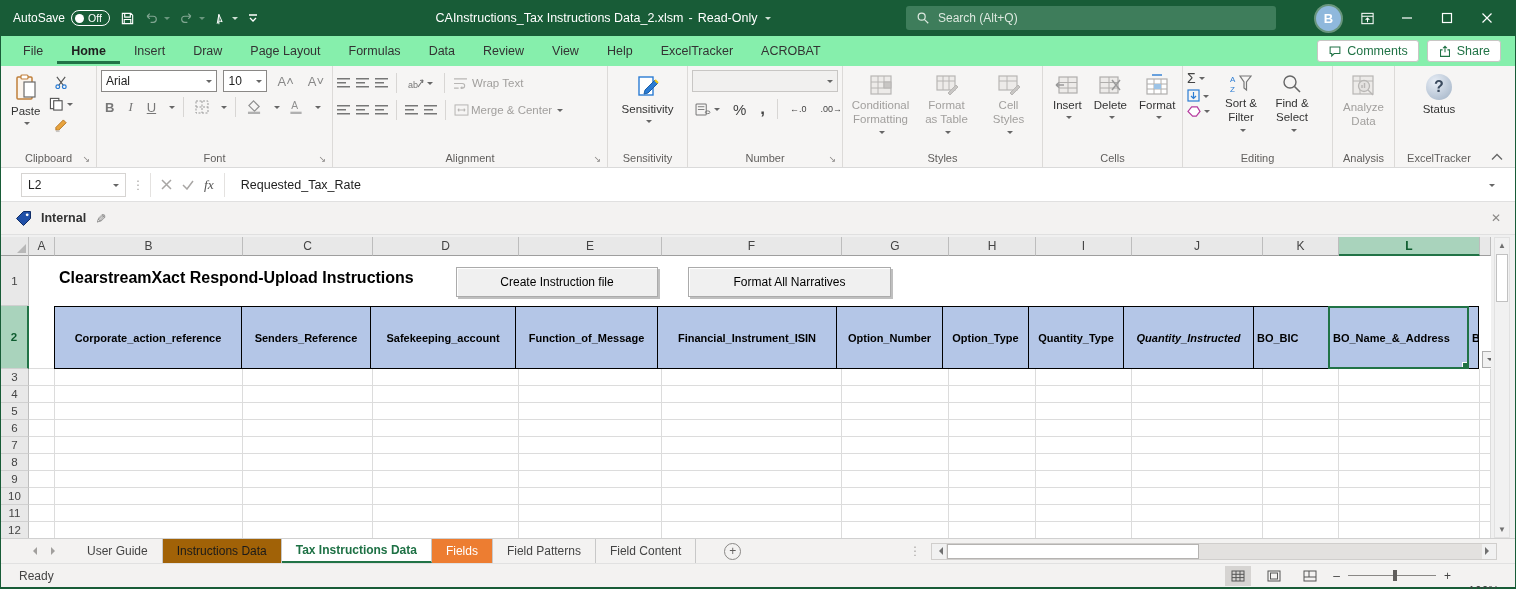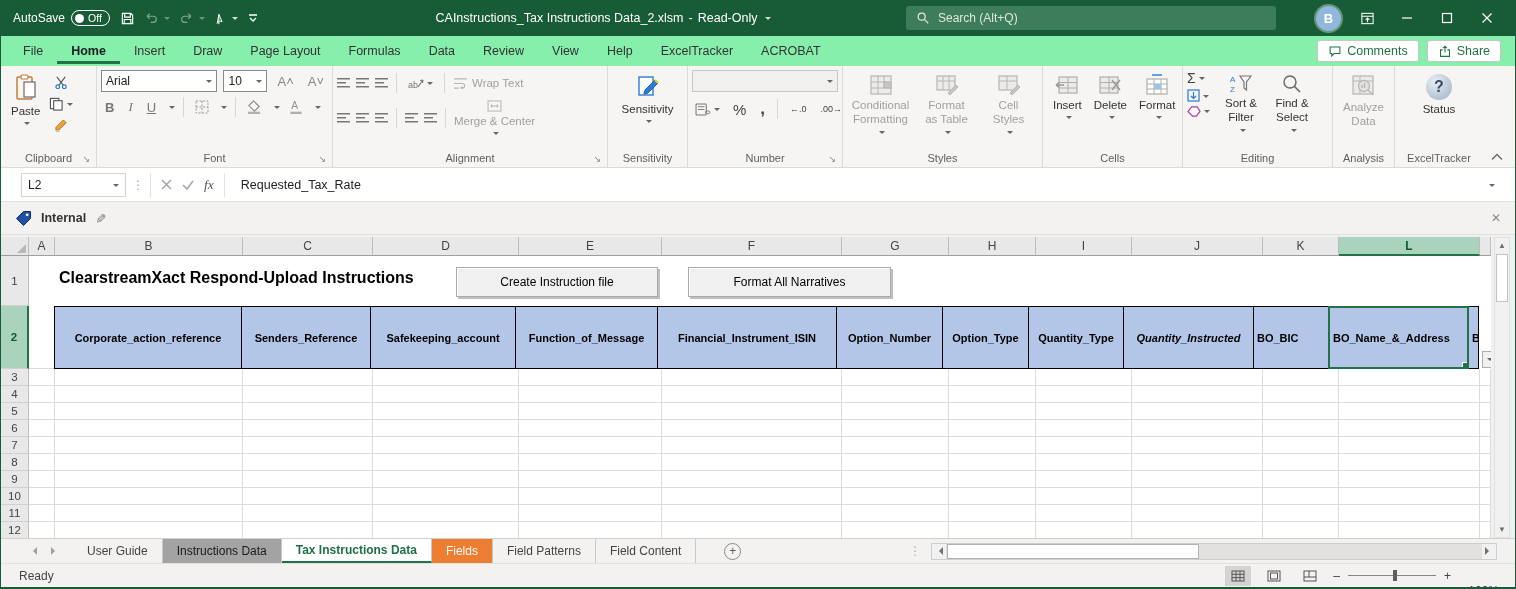--- a/index.html
+++ b/index.html
@@ -96,21 +96,21 @@
   .vfill{flex:1;}
 
   
   .sheetbar{height:25px;background:#F3F2F1;border-top:1px solid #D0D0D0;display:flex;align-items:stretch;flex:0 0 auto;font-size:12px;}
   .snav{display:flex;align-items:center;gap:14px;padding:0 14px 0 28px;color:#A19F9D;}
   .tri{display:inline-block;width:0;height:0;border:4px solid transparent;}
   .tri.l{border-right-color:#A19F9D;}
   .tri.r{border-left-color:#A19F9D;}
   .stabs{display:flex;align-items:stretch;}
   .stab{display:flex;align-items:center;padding:0 14px;border-right:1px solid #C8C8C8;color:#444;white-space:nowrap;}
-  .stab.blue{background:#a3a3a3;color:#1a1a1a;}
+  .stab.blue{background:#a16207;color:#1a1a1a;}
   .stab.active{background:#fff;color:#1E7145;font-weight:bold;border-bottom:2px solid #217346;}
   .stab.orange{background:#ED7D31;color:#fff;}
   .addsheet{width:17px;height:17px;border:1px solid #8A8886;border-radius:50%;color:#605E5C;display:flex;align-items:center;justify-content:center;font-size:12px;align-self:center;margin-left:28px;}
   .sb-dots{align-self:center;margin-left:auto;color:#A9A7A5;}
   .hscroll{align-self:center;margin-left:10px;margin-right:18px;width:566px;height:17px;background:#E3E1DF;border:1px solid #D0CECC;display:flex;align-items:stretch;}
   .harrow{width:14px;display:flex;align-items:center;justify-content:center;background:#F1F1F1;}
   .hthumb{width:252px;background:#fff;border:1px solid #B5B3B1;margin:0 1px;}
   .htrack{flex:1;}
 
   
@@ -357,21 +357,21 @@
             </span>
         </div>
         <div class="btnrow">
           <span class="icnbtn bars"></span>
           <span class="icnbtn bars"></span>
           <span class="icnbtn bars"></span>
           <span class="vline"></span>
           <span class="icnbtn bars"></span>
           <span class="icnbtn bars"></span>
           <span class="vline"></span>
-          <span class="bigbtn dis" style="flex-direction:column;padding:0">
+          <span class="bigbtn dis" style="flex-direction:row;padding:0">
               <svg width="15" height="12" viewBox="0 0 16 13">
                 <rect x="1" y="1" width="14" height="11" fill="none" stroke="#B8B6B4" stroke-width="1.1"></rect>
                 <path d="M4 6.5h8 M4 6.5l1.5-1.5 M4 6.5l1.5 1.5 M12 6.5l-1.5-1.5 M12 6.5l-1.5 1.5" stroke="#B8B6B4" stroke-width="1.1" fill="none"></path>
               </svg>
               <span>Merge &amp; Center</span>
               <span class="caret"></span>
             </span>
         </div>
       </div>
       <div class="glabel">

